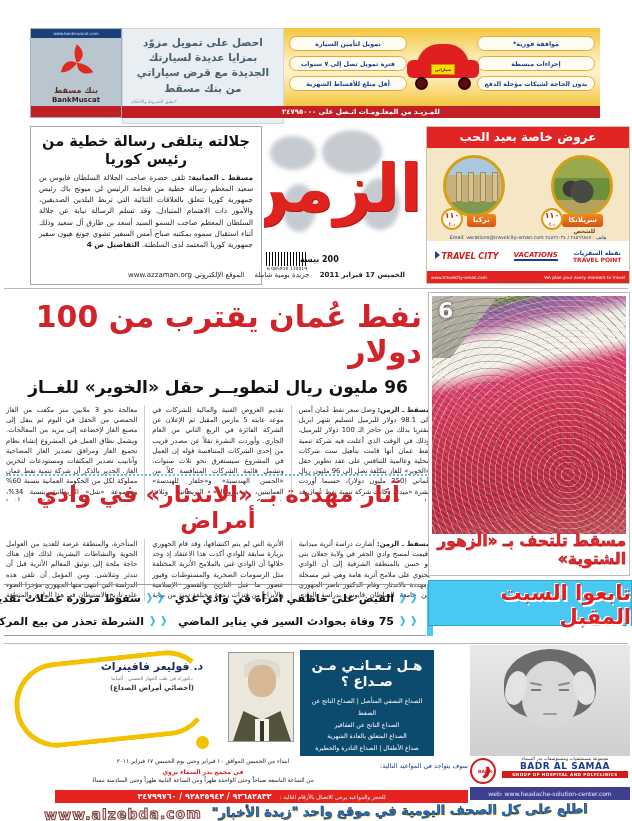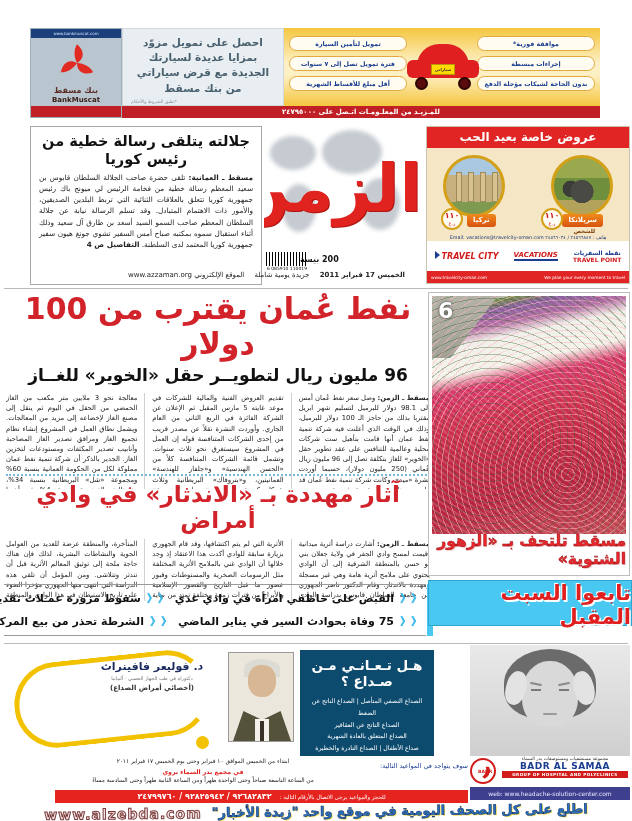--- a/index.html
+++ b/index.html
@@ -7,21 +7,21 @@
   #page{position:relative;width:632px;height:821px;background:#fff;overflow:hidden;direction:rtl;}
 
   
   .bank-ad{position:absolute;left:30px;top:28px;width:570px;height:90px;}
   .bank-logo{position:absolute;left:0;top:0;width:92px;height:90px;background:#b9c6cf;border:1px solid #9fb0bb;}
   .bank-logo .topstrip{position:absolute;top:0;left:0;right:0;height:9px;background:#1a3f7a;color:#cfe2ff;font-size:4px;text-align:center;line-height:9px;direction:ltr;}
   .bank-logo svg{position:absolute;top:12px;left:24px;}
   .bank-logo .ar{position:absolute;bottom:22px;width:100%;text-align:center;font-size:8px;font-weight:bold;color:#5a2d24;}
   .bank-logo .en{position:absolute;bottom:13px;width:100%;text-align:center;font-size:7px;font-weight:bold;color:#3a2018;direction:ltr;}
   .bank-logo .botstrip{position:absolute;bottom:0;left:0;right:0;height:11px;background:#c01f25;}
-  .bank-text{position:absolute;left:92px;top:0;width:162px;height:78px;background:#e8eef2;border:1px solid #d0d8dd;padding:6px 8px 2px;}
+  .bank-text{position:absolute;left:92px;top:0;width:162px;height:96px;background:#e8eef2;border:1px solid #d0d8dd;padding:6px 8px 2px;}
   .bank-text .tg{font-size:10.5px;font-weight:bold;color:#49606f;text-align:center;line-height:1.45;}
   .bank-text .fn{font-size:4.5px;color:#8a969e;text-align:left;margin-top:3px;}
   .bank-yellow{position:absolute;left:254px;top:0;width:316px;height:78px;background:linear-gradient(180deg,#f4c63f 0%,#fdf0c4 45%,#fdf0c4 60%,#f4c63f 100%);}
   .pill-col{position:absolute;top:8px;width:118px;display:flex;flex-direction:column;gap:5px;}
   .pill-col.r{right:5px;} .pill-col.l{left:5px;}
   .pill{background:#fffdf2;border:1px solid #e2a93f;border-radius:9px;font-size:6.3px;font-weight:bold;color:#1c3e91;text-align:center;padding:3px 2px;}
   .car{position:absolute;left:123px;top:10px;width:72px;height:52px;}
   .car .roof{position:absolute;top:6px;left:10px;width:52px;height:22px;background:#e02020;border-radius:24px 24px 0 0;}
   .car .body{position:absolute;top:22px;left:0;width:72px;height:18px;background:#e02020;border-radius:6px;}
   .car .wheel{position:absolute;bottom:0;width:13px;height:13px;background:#5a0c0c;border-radius:50%;border:2px solid #2c0404;}
@@ -69,21 +69,21 @@
   .brand3{font-size:6px;font-weight:bold;color:#1c3e91;text-align:center;line-height:1.2;}
   .brand3 .tp{color:#d21b1b;}
   .travel .strip{height:12px;background:#e12525;color:#fff;display:flex;justify-content:space-between;align-items:center;padding:0 4px;direction:ltr;}
   .travel .strip span{font-size:4.3px;}
 
   
   .rule{position:absolute;left:4px;width:624px;border-top:1px solid #b9b9b9;}
 
   
   .main-story{position:absolute;left:6px;top:292px;width:424px;}
-  .main-story .h1{font-size:30px;font-weight:bold;color:#d2232a;text-align:center;margin:0;line-height:1.15;}
+  .main-story .h1{font-size:30px;font-weight:bold;color:#d2232a;text-align:right;margin:8px;line-height:1.15;}
   .main-story .h2{font-size:17px;font-weight:bold;color:#111;text-align:center;margin:4px 0 8px;}
   .cols{display:flex;gap:7px;}
   .col{flex:1;font-size:6.8px;line-height:1.5;color:#222;text-align:justify;overflow:hidden;}
   .col .lead{font-weight:bold;}
   .vr{width:1px;background:#cfcfcf;}
   .main-story .cols{height:96px;}
   .dotted{position:absolute;left:6px;top:474px;width:424px;border-top:2px dotted #79b9da;}
 
   
   .story2{position:absolute;left:6px;top:481px;width:424px;}

